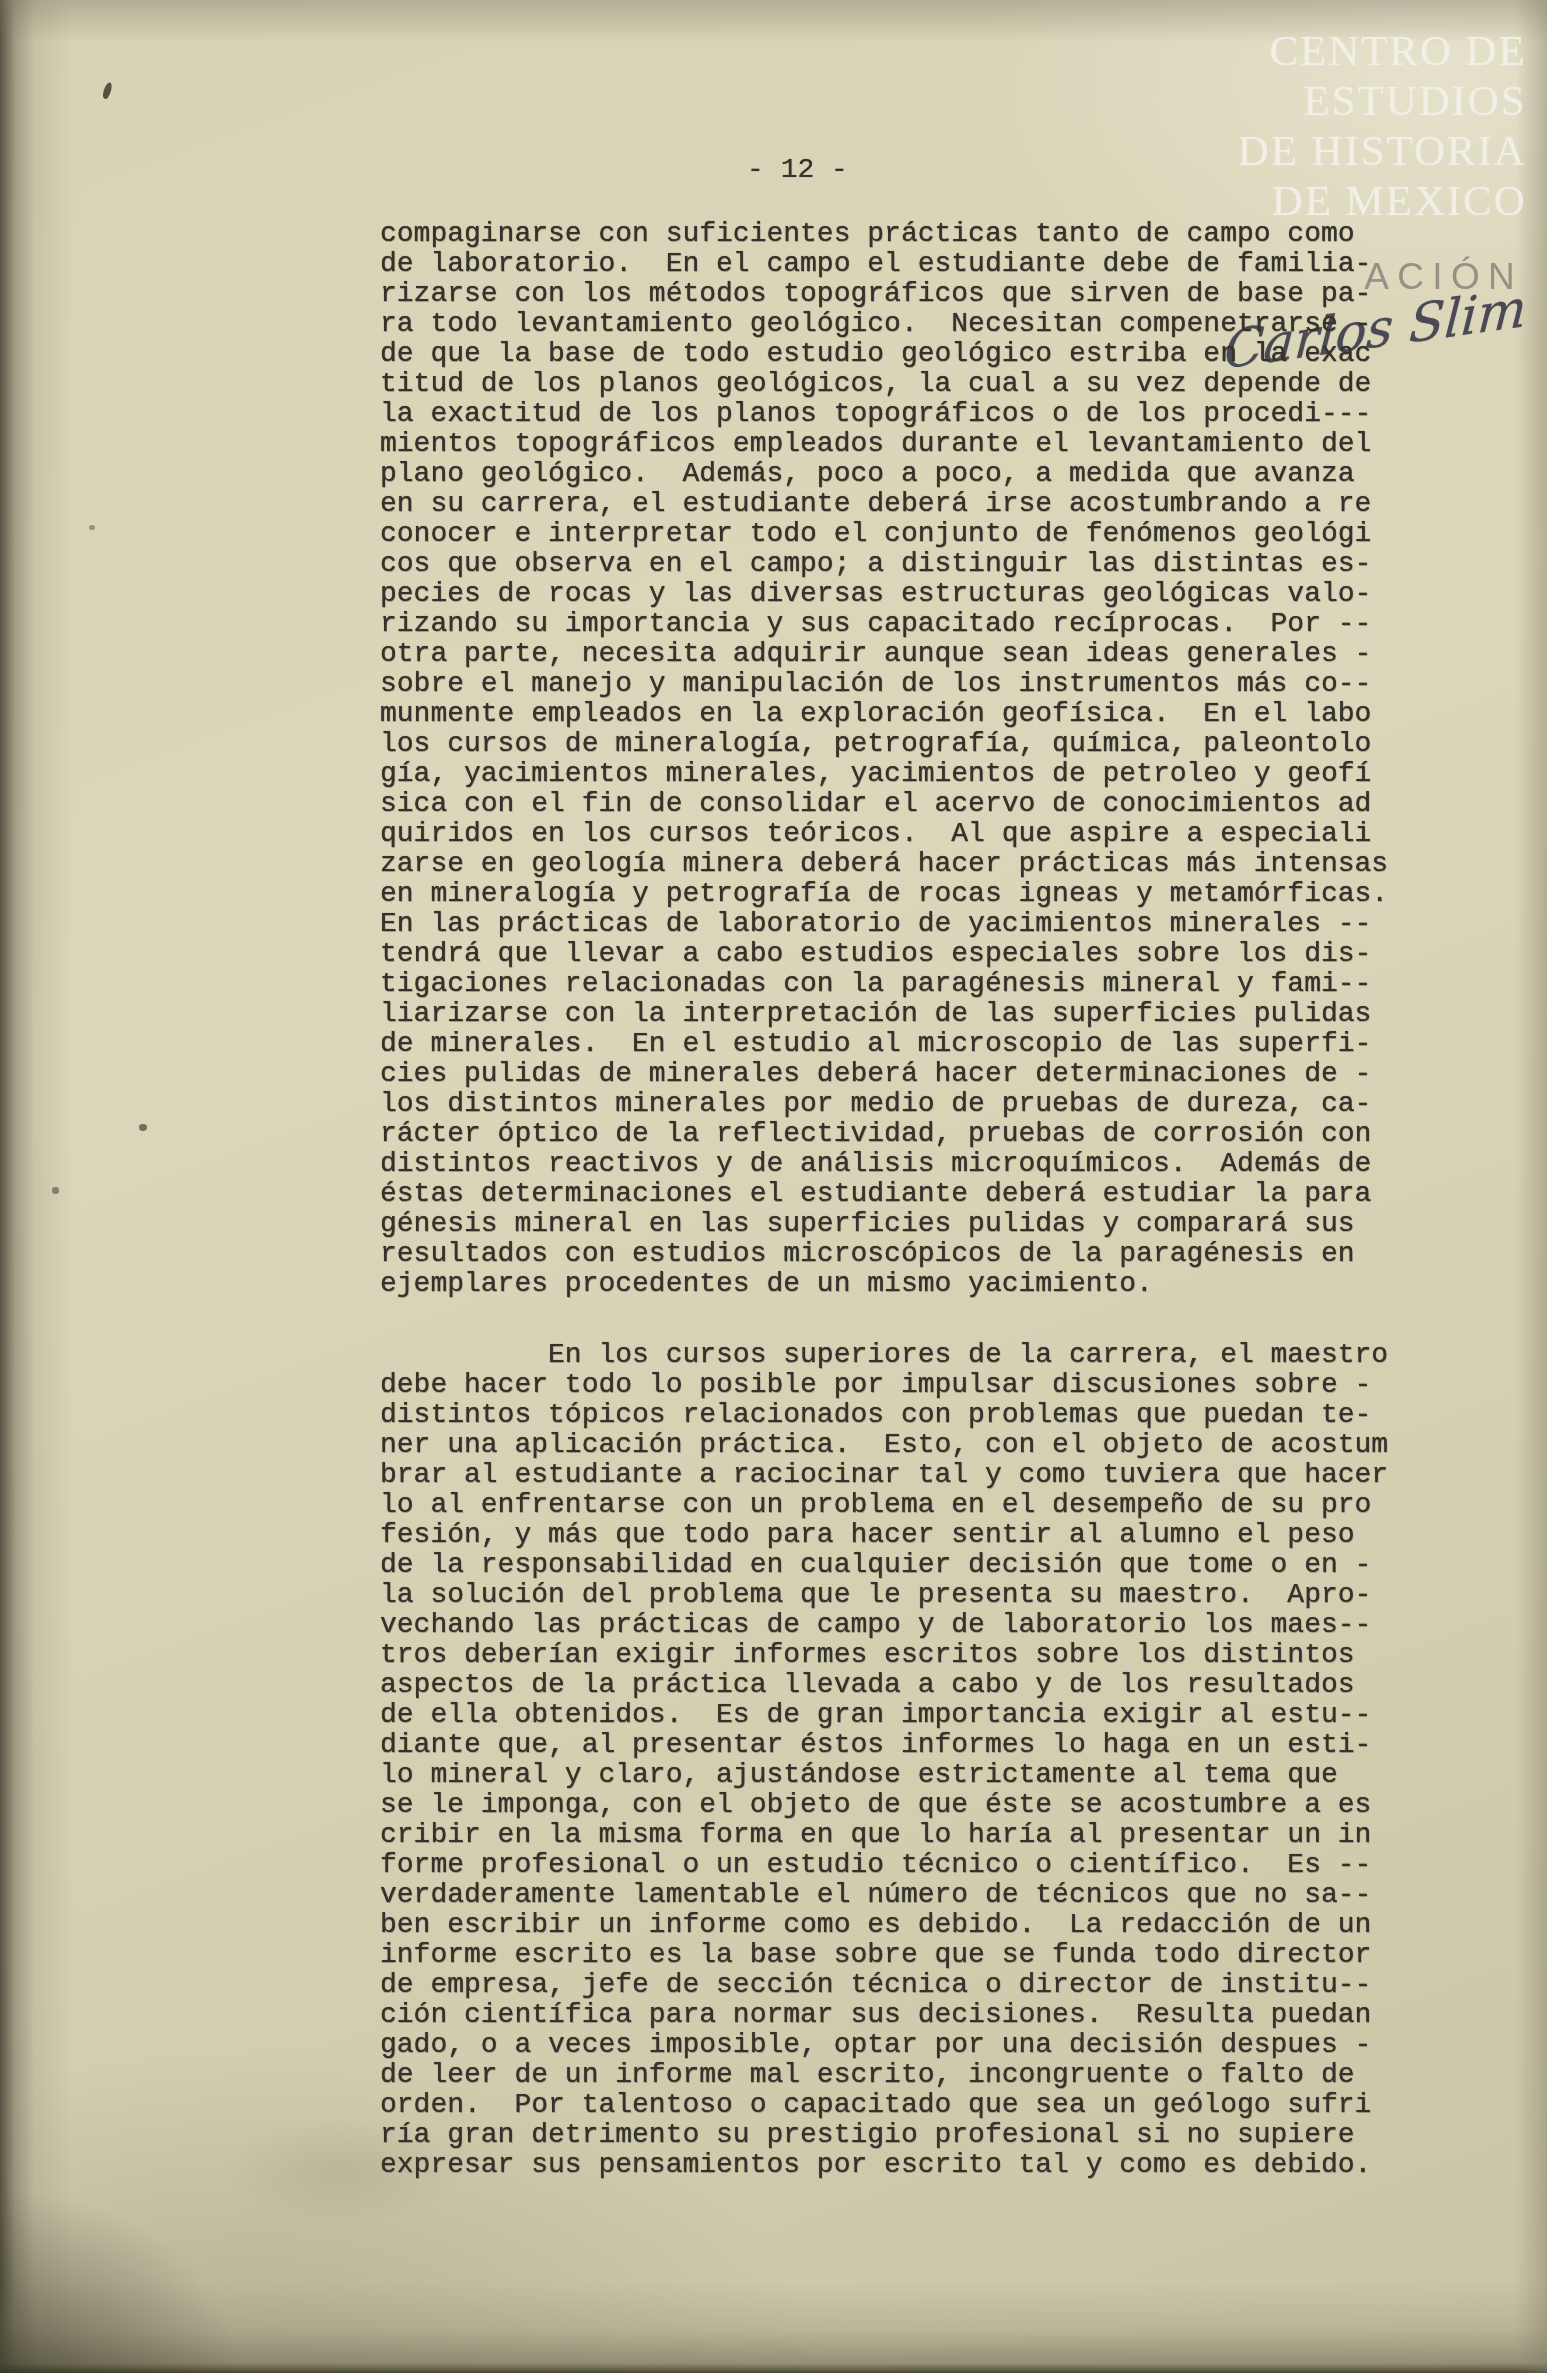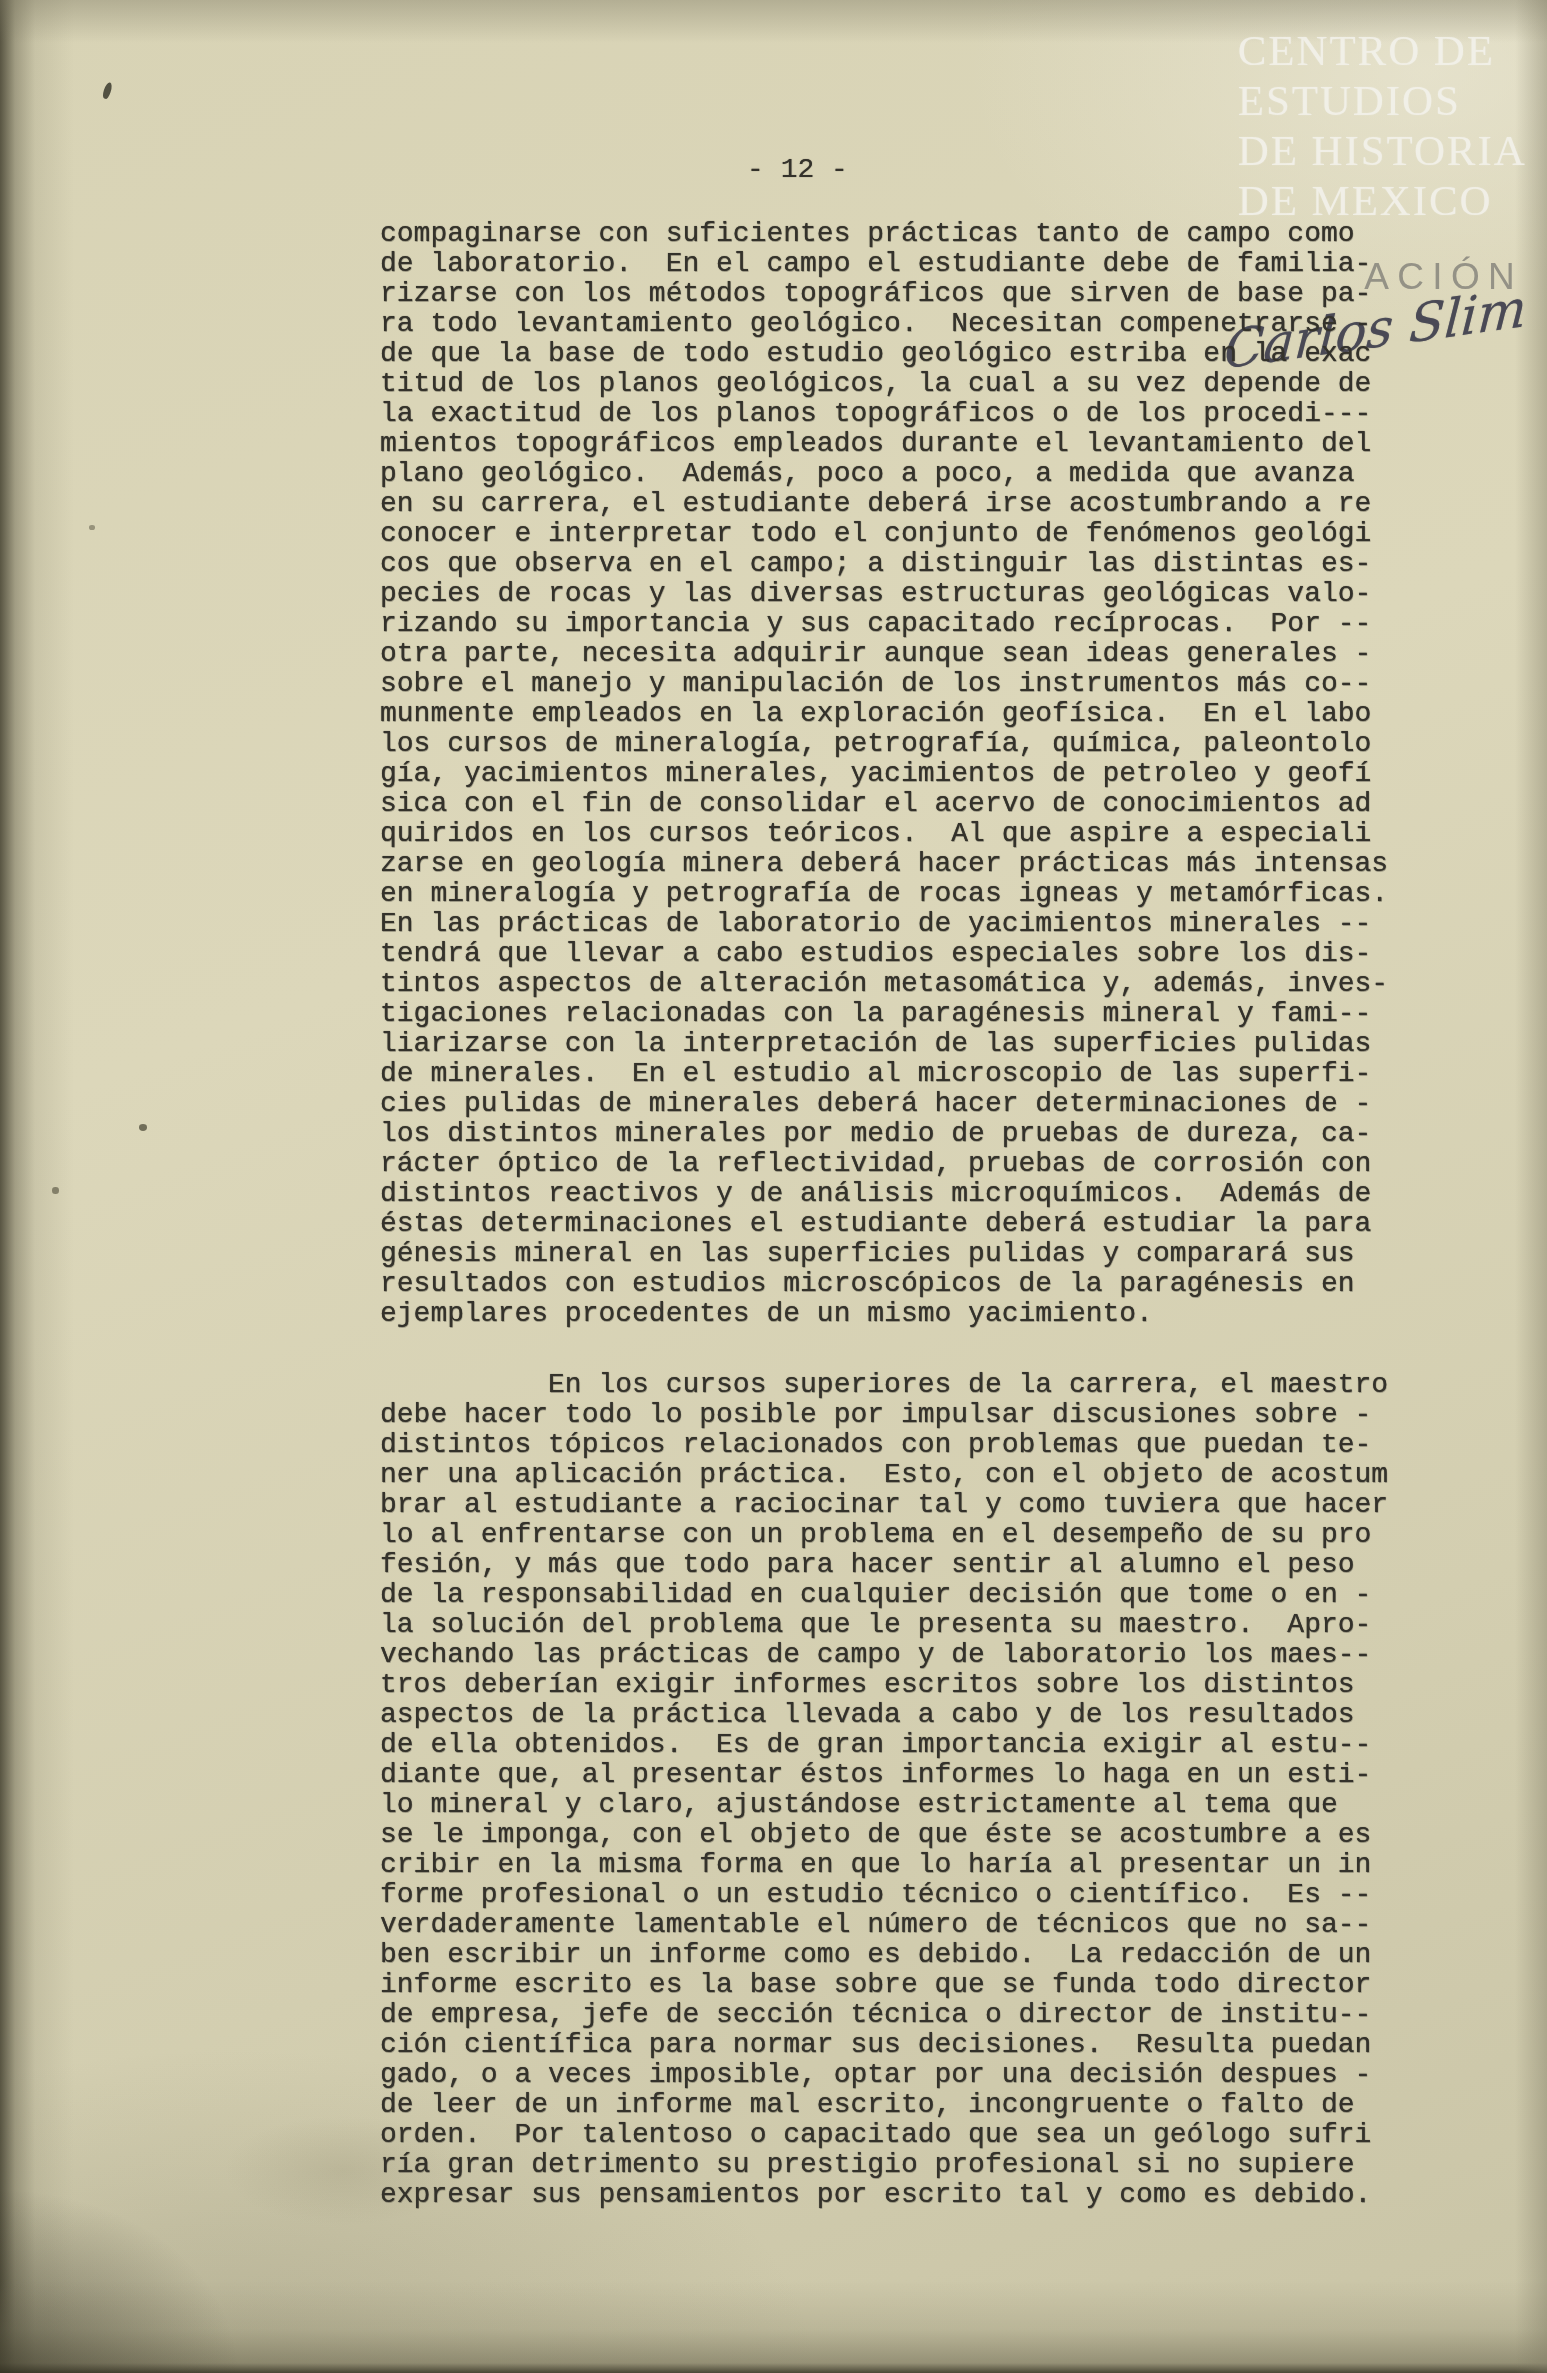--- a/index.html
+++ b/index.html
@@ -26,21 +26,21 @@
   .edge-top{position:absolute;left:0;right:0;top:0;height:43px;
     background:linear-gradient(180deg,rgba(118,114,92,0.38) 0,rgba(118,114,92,0) 43px);}
   .edge-right{position:absolute;right:0;top:0;bottom:0;width:32px;
     background:linear-gradient(270deg,rgba(125,121,98,0.42) 0,rgba(125,121,98,0) 32px);}
   .corner-bl{position:absolute;left:0;bottom:0;width:241px;height:186px;
     background:radial-gradient(ellipse at 0% 100%,rgba(50,48,34,0.55),rgba(50,48,34,0) 70%);}
 
   
   .watermark{
     position:absolute;top:26px;right:20.4px;
-    text-align:left;
+    text-align:right;
     font-family:"Liberation Serif", serif;
     font-size:43px;line-height:50px;
     letter-spacing:1.9px;
     color:rgba(243,242,236,0.82);
     text-shadow:0 0 1.9px rgba(255,255,255,0.25);
   }
   .stamp{
     position:absolute;top:256px;right:24px;
     font-family:"Liberation Sans", sans-serif;
     font-size:37px;font-weight:400;
@@ -131,21 +131,20 @@
         <div class="tline">sobre el manejo y manipulación de los instrumentos más co--</div>
         <div class="tline">munmente empleados en la exploración geofísica.  En el labo</div>
         <div class="tline">los cursos de mineralogía, petrografía, química, paleontolo</div>
         <div class="tline">gía, yacimientos minerales, yacimientos de petroleo y geofí</div>
         <div class="tline">sica con el fin de consolidar el acervo de conocimientos ad</div>
         <div class="tline">quiridos en los cursos teóricos.  Al que aspire a especiali</div>
         <div class="tline">zarse en geología minera deberá hacer prácticas más intensas</div>
         <div class="tline">en mineralogía y petrografía de rocas igneas y metamórficas.</div>
         <div class="tline">En las prácticas de laboratorio de yacimientos minerales --</div>
         <div class="tline">tendrá que llevar a cabo estudios especiales sobre los dis-</div>
-        <div class="tline">tintos aspectos de alteración metasomática y, además, inves-</div>
         <div class="tline">tigaciones relacionadas con la paragénesis mineral y fami--</div>
         <div class="tline">liarizarse con la interpretación de las superficies pulidas</div>
         <div class="tline">de minerales.  En el estudio al microscopio de las superfi-</div>
         <div class="tline">cies pulidas de minerales deberá hacer determinaciones de -</div>
         <div class="tline">los distintos minerales por medio de pruebas de dureza, ca-</div>
         <div class="tline">rácter óptico de la reflectividad, pruebas de corrosión con</div>
         <div class="tline">distintos reactivos y de análisis microquímicos.  Además de</div>
         <div class="tline">éstas determinaciones el estudiante deberá estudiar la para</div>
         <div class="tline">génesis mineral en las superficies pulidas y comparará sus</div>
         <div class="tline">resultados con estudios microscópicos de la paragénesis en</div>

